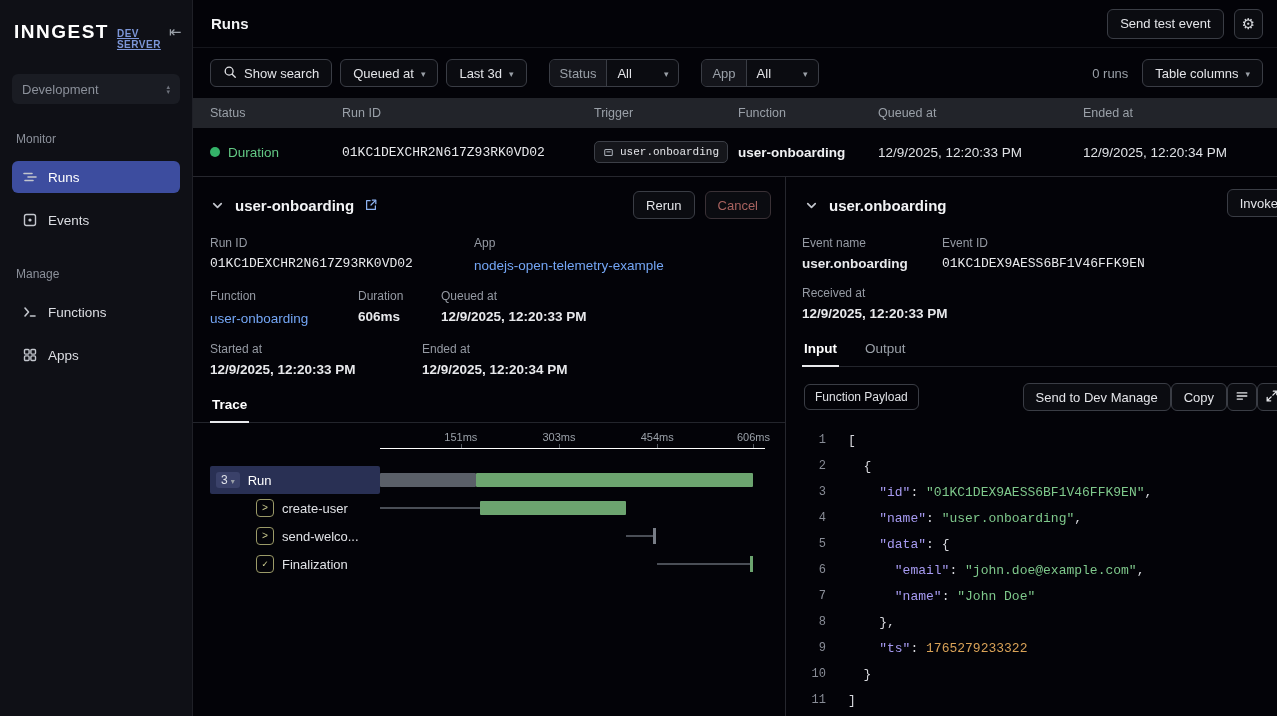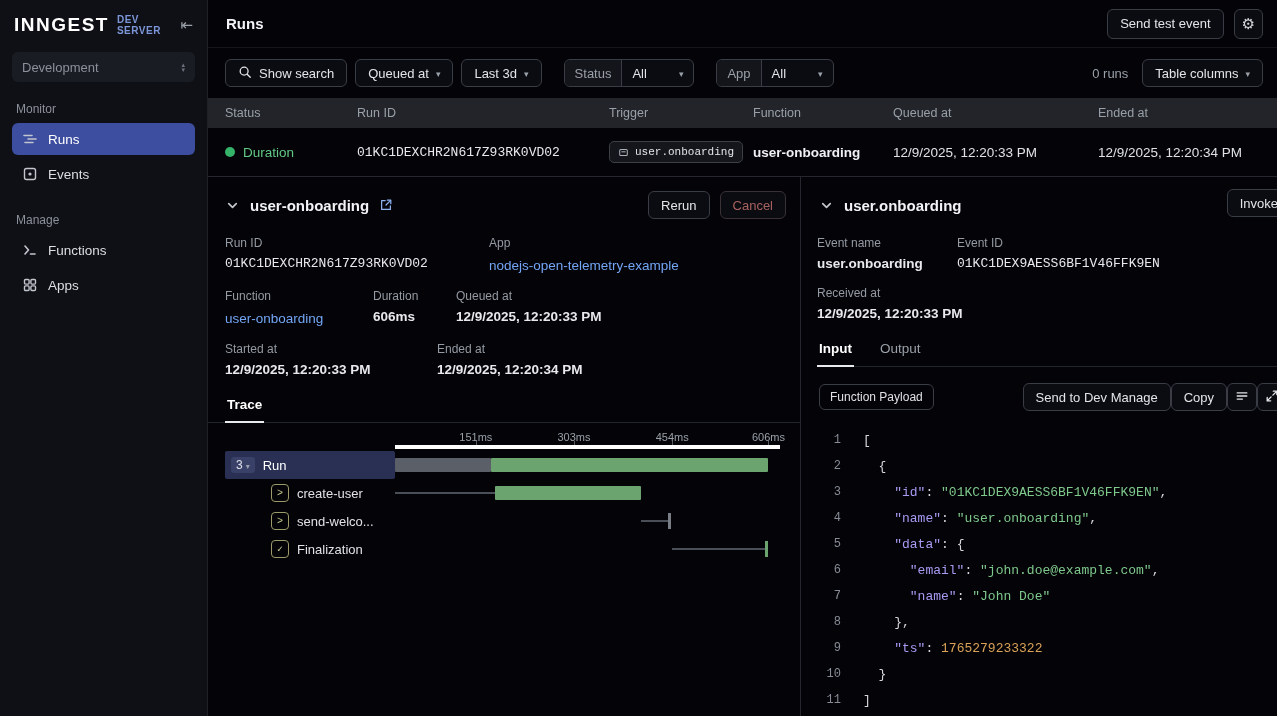--- a/index.html
+++ b/index.html
@@ -3,25 +3,25 @@
 <meta charset="utf-8">
 <style>
   * { margin:0; padding:0; box-sizing:border-box; }
   html,body { width:1277px; height:716px; overflow:hidden; background:#050508;
     font-family:"Liberation Sans", sans-serif; color:#e4e5e9; }
   .app { display:flex; width:1277px; height:716px; }
   .spacer { flex:1; }
   .mono { font-family:"Liberation Mono", monospace; }
 
   
-  .sidebar { width:208px; background:#0f1016; border-right:1px solid #1f2027;
-    padding:14px 12px; display:flex; flex-direction:column; flex-shrink:0; }
+  .sidebar { width:193px; background:#0f1016; border-right:1px solid #1f2027;
+    padding:14px 12px; display:flex; flex-direction:column; flex-shrink:0;gap:8px; }
   .sb-head { display:flex; align-items:center; gap:8px; padding:0 2px 16px 2px; }
   .logo { font-size:19px; font-weight:700; letter-spacing:1.5px; color:#ffffff; }
-  .dev-badge { font-size:10px; font-weight:700; color:#7c96d8; letter-spacing:.5px; margin-top:0; }
+  .dev-badge { font-size:10px; font-weight:700; color:#7c96d8; letter-spacing:.5px; margin-top:14px;text-decoration:underline; }
   .collapse { margin-left:auto; color:#9aa0a8; font-size:15px; cursor:pointer; }
   .env-select { height:30px; width:100%; background:#1a1c23; border:none; border-radius:6px;
     color:#8b909a; font-size:13px; display:flex; align-items:center; justify-content:space-between;
     padding:0 10px; cursor:pointer; font-family:inherit; }
   .updown { display:flex; flex-direction:column; line-height:5px; font-size:7px; color:#6d717b; }
   .sb-section { font-size:12px; color:#8b909a; margin:20px 4px 7px 4px; }
   .nav-item { height:32px; display:flex; align-items:center; gap:10px; padding:0 10px;
     border-radius:6px; font-size:13.5px; color:#dcdee3; margin-bottom:3px; cursor:pointer; }
   .nav-item.active { background:#3d4d9f; color:#ffffff; }
   .nav-icon { width:16px; height:16px; display:flex; color:#c3c6cd; flex-shrink:0; }
@@ -93,21 +93,21 @@
   .w264{width:264px;} .w148{width:148px;} .w83{width:83px;} .w212{width:212px;} .w140{width:140px;}
 
   .tabs { display:flex; gap:24px; border-bottom:1px solid #23252c; margin-top:16px; }
   .run-panel .tabs { padding-left:17px; }
   .tab { font-size:13.5px; color:#9aa0a8; padding:4px 2px 9px 2px; cursor:pointer; }
   .tab.active { color:#ffffff; border-bottom:2px solid #e8e9ec; margin-bottom:-1px; font-weight:600; }
 
   
   .trace { padding:8px 20px 0 17px; }
   .trace-axis { position:relative; height:18px; margin-left:170px;
-    border-bottom:4px solid #ffffff; margin-bottom:2px; }
+    border-bottom:1px solid #ffffff; margin-bottom:17px; }
   .tick-label { position:absolute; top:0; transform:translateX(-50%); font-size:11px; color:#9aa0a8; }
   .tick-mark { position:absolute; bottom:0; width:1px; height:4px; background:#565b63; }
   .trace-row { display:flex; height:28px; align-items:center; cursor:pointer; }
   .trace-name { width:170px; display:flex; align-items:center; gap:8px; height:100%;
     padding-left:6px; flex-shrink:0; }
   .trace-name.root { background:#293054; border-radius:2px; }
   .trace-name.step { padding-left:46px; }
   .cnt { display:inline-flex; align-items:center; gap:3px; font-size:12px; color:#dfe2e8;
     background:#3a4169; border-radius:3px; padding:1px 5px; cursor:pointer; }
   .cnt .chev { font-size:8px; }

